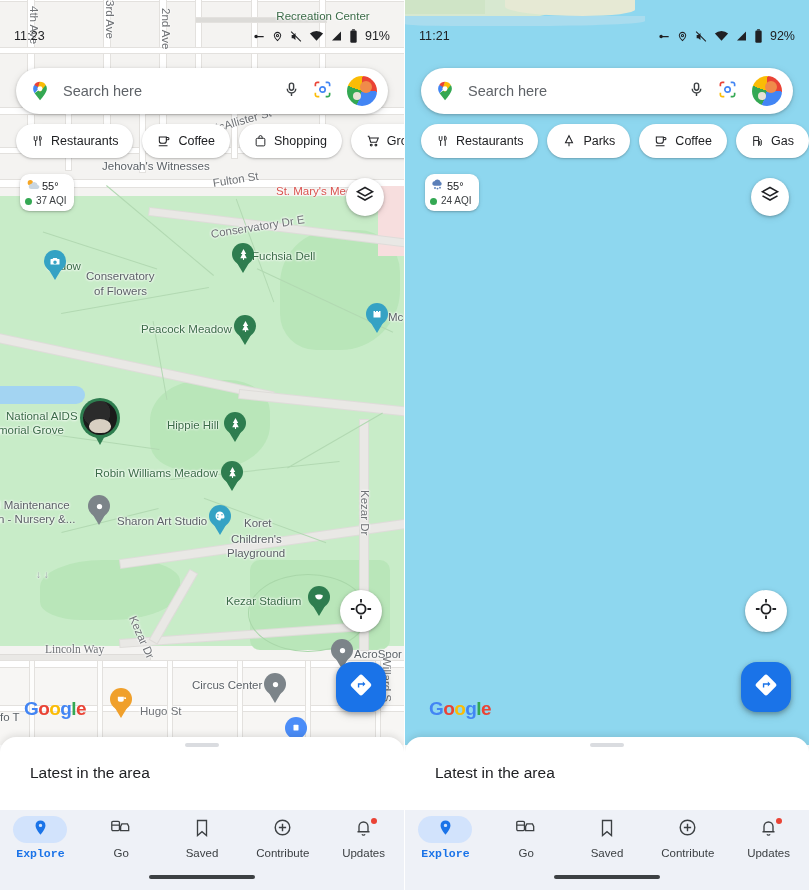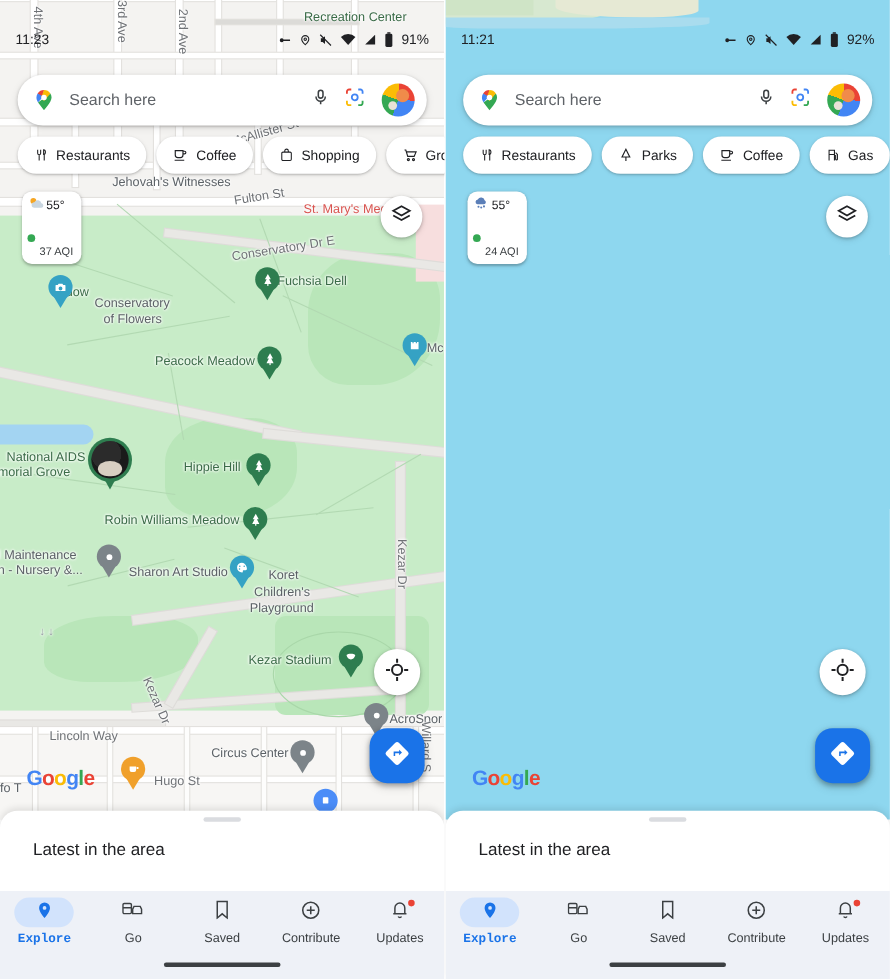--- a/index.html
+++ b/index.html
@@ -151,21 +151,21 @@
   
   .weather {
     position:absolute; left:20px; top:174px; z-index:26;
     background:#fff; border-radius:9px; padding:4px 7px 4px 5px;
     box-shadow:0 1px 2px rgba(0,0,0,.20), 0 1px 5px rgba(0,0,0,.10);
     font-size:10px; line-height:12px; color:#202124;
   }
   .weather .r1 { display:flex; align-items:center; gap:2px; }
   .weather .r2 { display:flex; align-items:center; gap:4px; margin-top:1px; }
   .weather .dot { width:7px;height:7px;border-radius:50%;background:#34a853; }
-  .weather .aqi { color:#3c4043;margin-top:28px; }
+  .weather .aqi { color:#3c4043; }
   .weather .temp { font-size:11px; }
 
   
   .layers-btn {
     position:absolute; right:20px; top:178px; width:38px;height:38px;
     border-radius:50%; background:#fff; z-index:26;
     box-shadow:0 1px 3px rgba(0,0,0,.25), 0 2px 7px rgba(0,0,0,.10);
     display:flex;align-items:center;justify-content:center;
   }
   
@@ -328,21 +328,21 @@
       <div class="lbl park-name" style="left:95px;top:467px;">Robin Williams Meadow</div>
       <div class="lbl poi" style="left:-2px;top:499px;">l Maintenance</div>
       <div class="lbl poi" style="left:-2px;top:513px;">n - Nursery &amp;...</div>
       <div class="lbl poi" style="left:117px;top:515px;">Sharon Art Studio</div>
       <div class="lbl poi" style="left:244px;top:517px;">Koret</div>
       <div class="lbl poi" style="left:231px;top:533px;">Children's</div>
       <div class="lbl poi" style="left:227px;top:547px;">Playground</div>
       <div class="lbl street rot-90" style="left:371px;top:490px;">Kezar Dr</div>
       <div class="lbl park-name" style="left:226px;top:595px;">Kezar Stadium</div>
       <div class="lbl street rot-70" style="left:138px;top:614px;">Kezar Dr</div>
-      <div class="lbl street" style="left:45px;top:664px;">Lincoln Way</div>
+      <div class="lbl street" style="left:45px;top:643px;font-family:Liberation Serif, serif;">Lincoln Way</div>
       <div class="lbl poi" style="left:354px;top:648px;">AcroSpor</div>
       <div class="lbl poi" style="left:192px;top:679px;">Circus Center</div>
       <div class="lbl street" style="left:140px;top:705px;">Hugo St</div>
       <div class="lbl street rot-90" style="left:393px;top:656px;">Willard S</div>
       <div class="lbl poi" style="left:0px;top:699px;margin-top:12px;">fo T</div>
       <div class="lbl poi" style="left:388px;top:311px;">Mc</div>
 
       <div class="pin pin-green" style="left:232px;top:243px;">
         <div class="pin-tip"></div>
         <div class="body">

